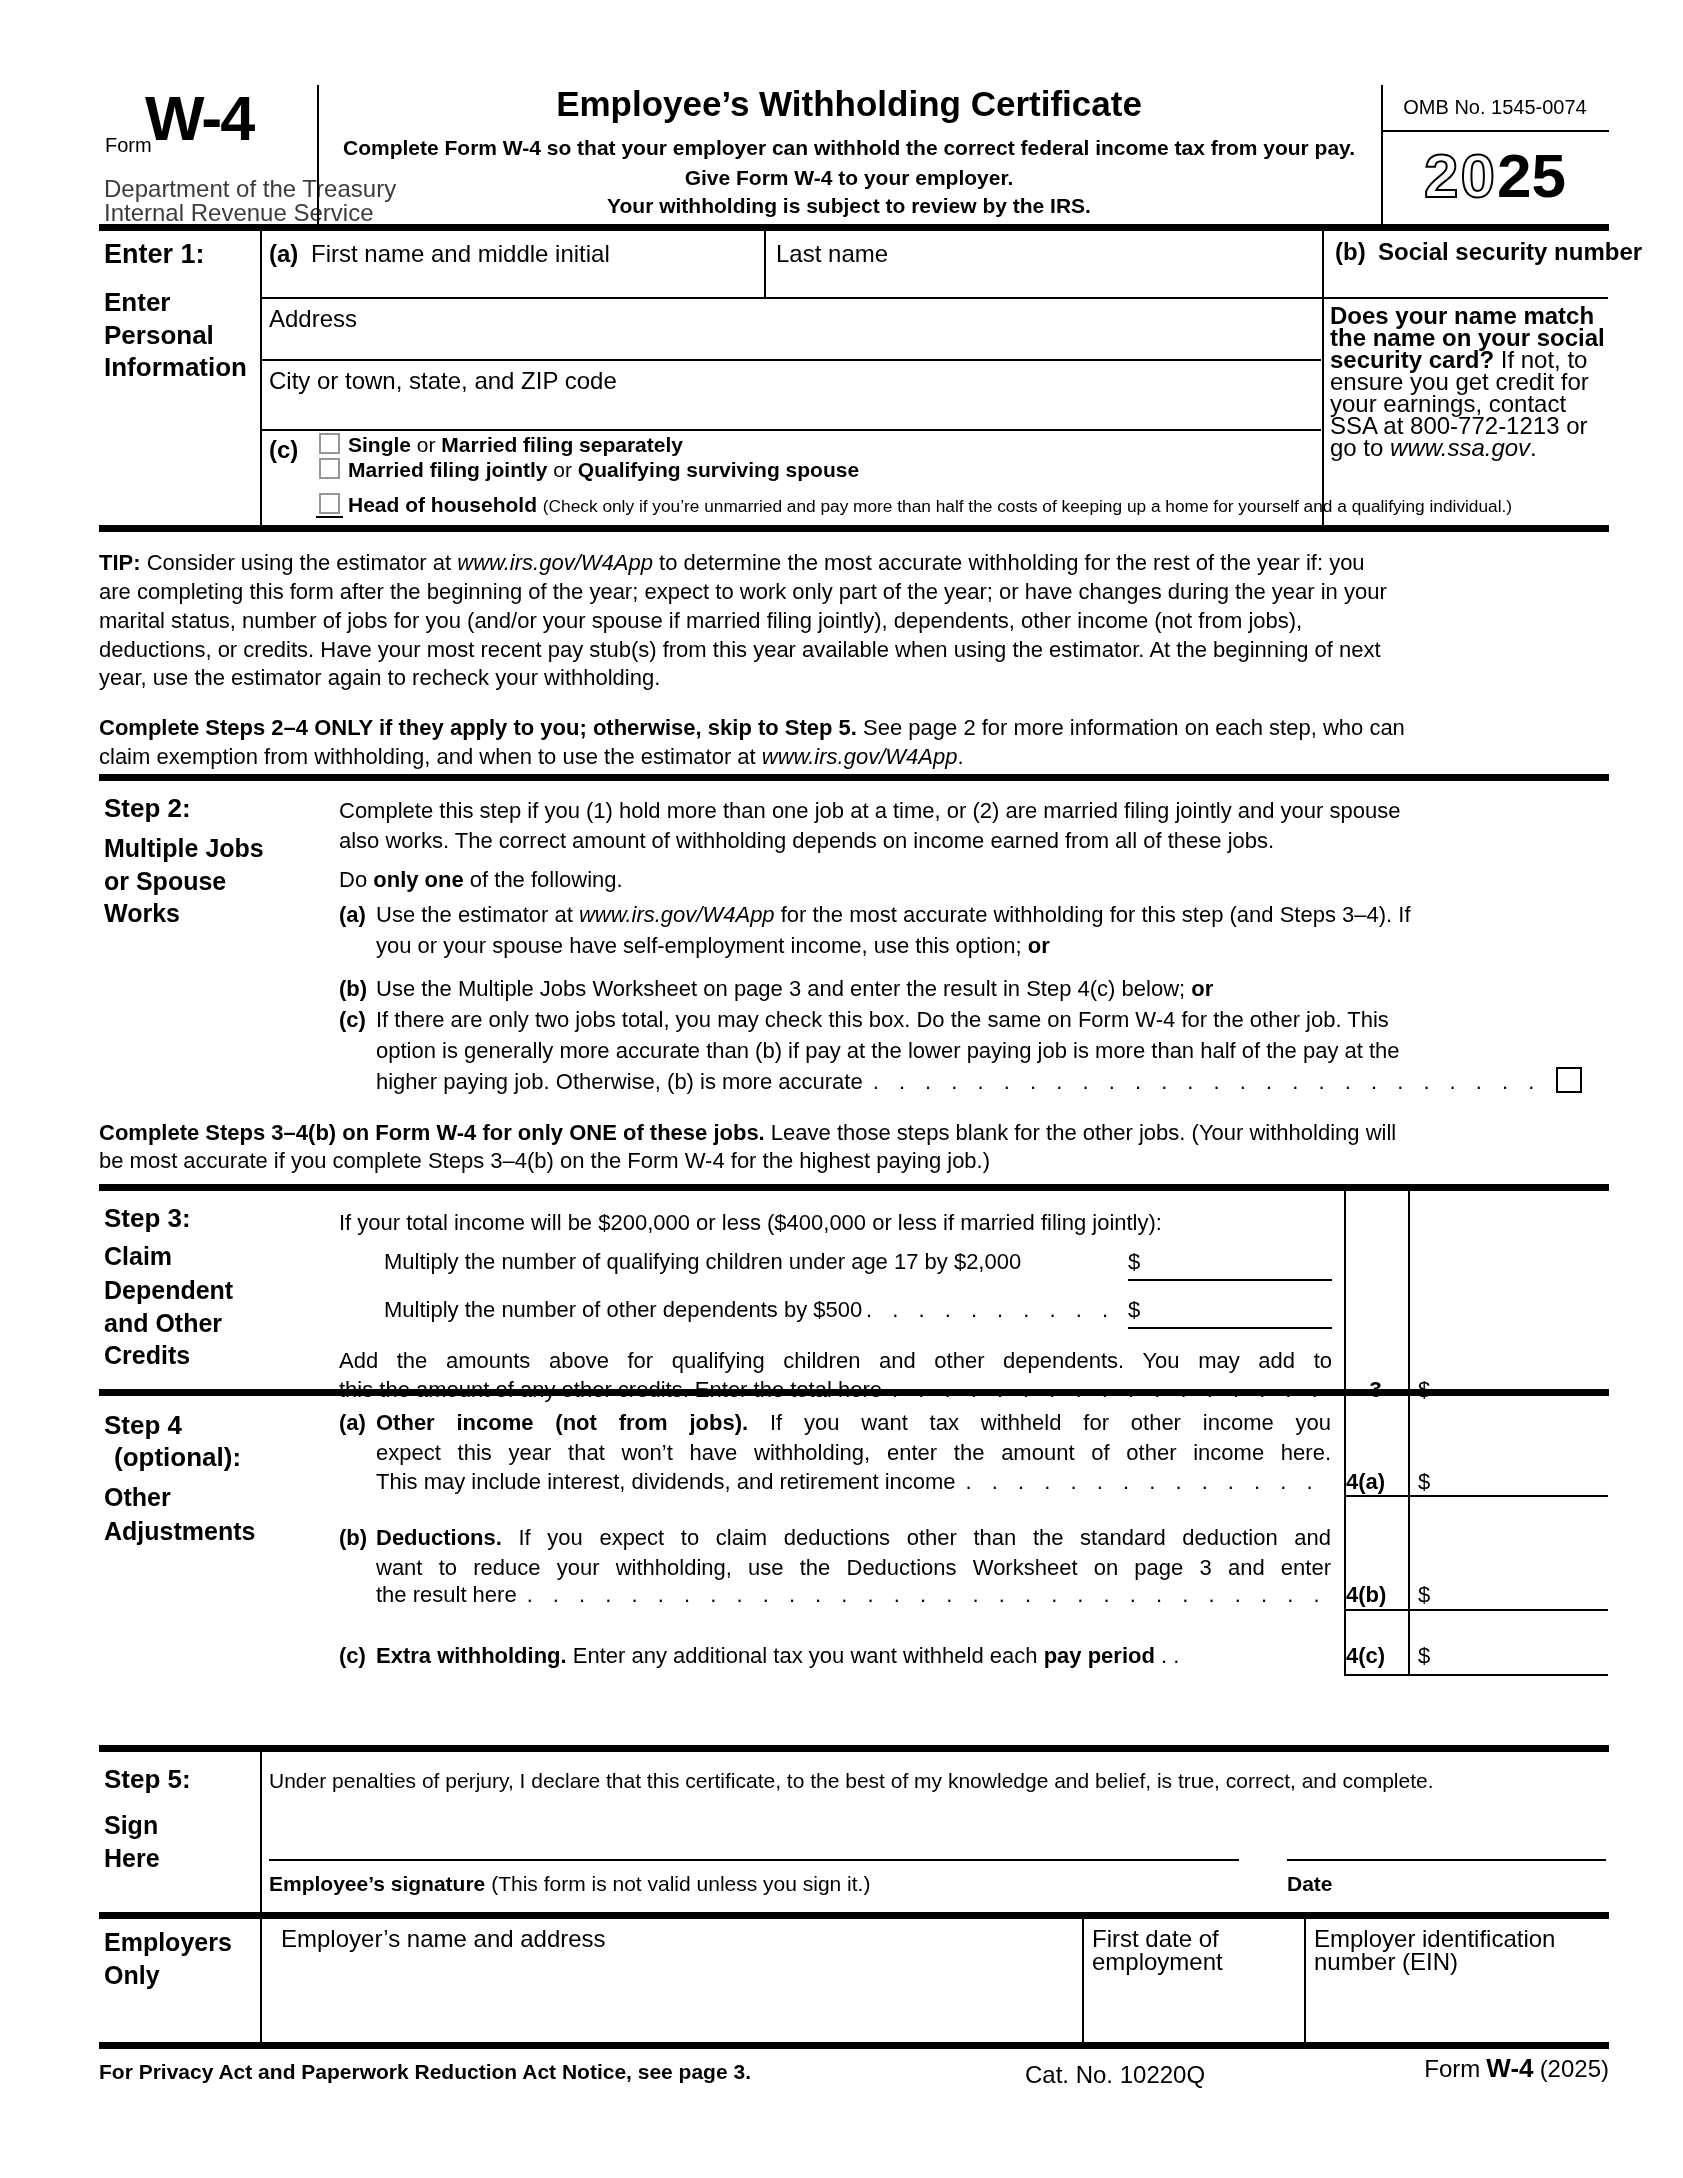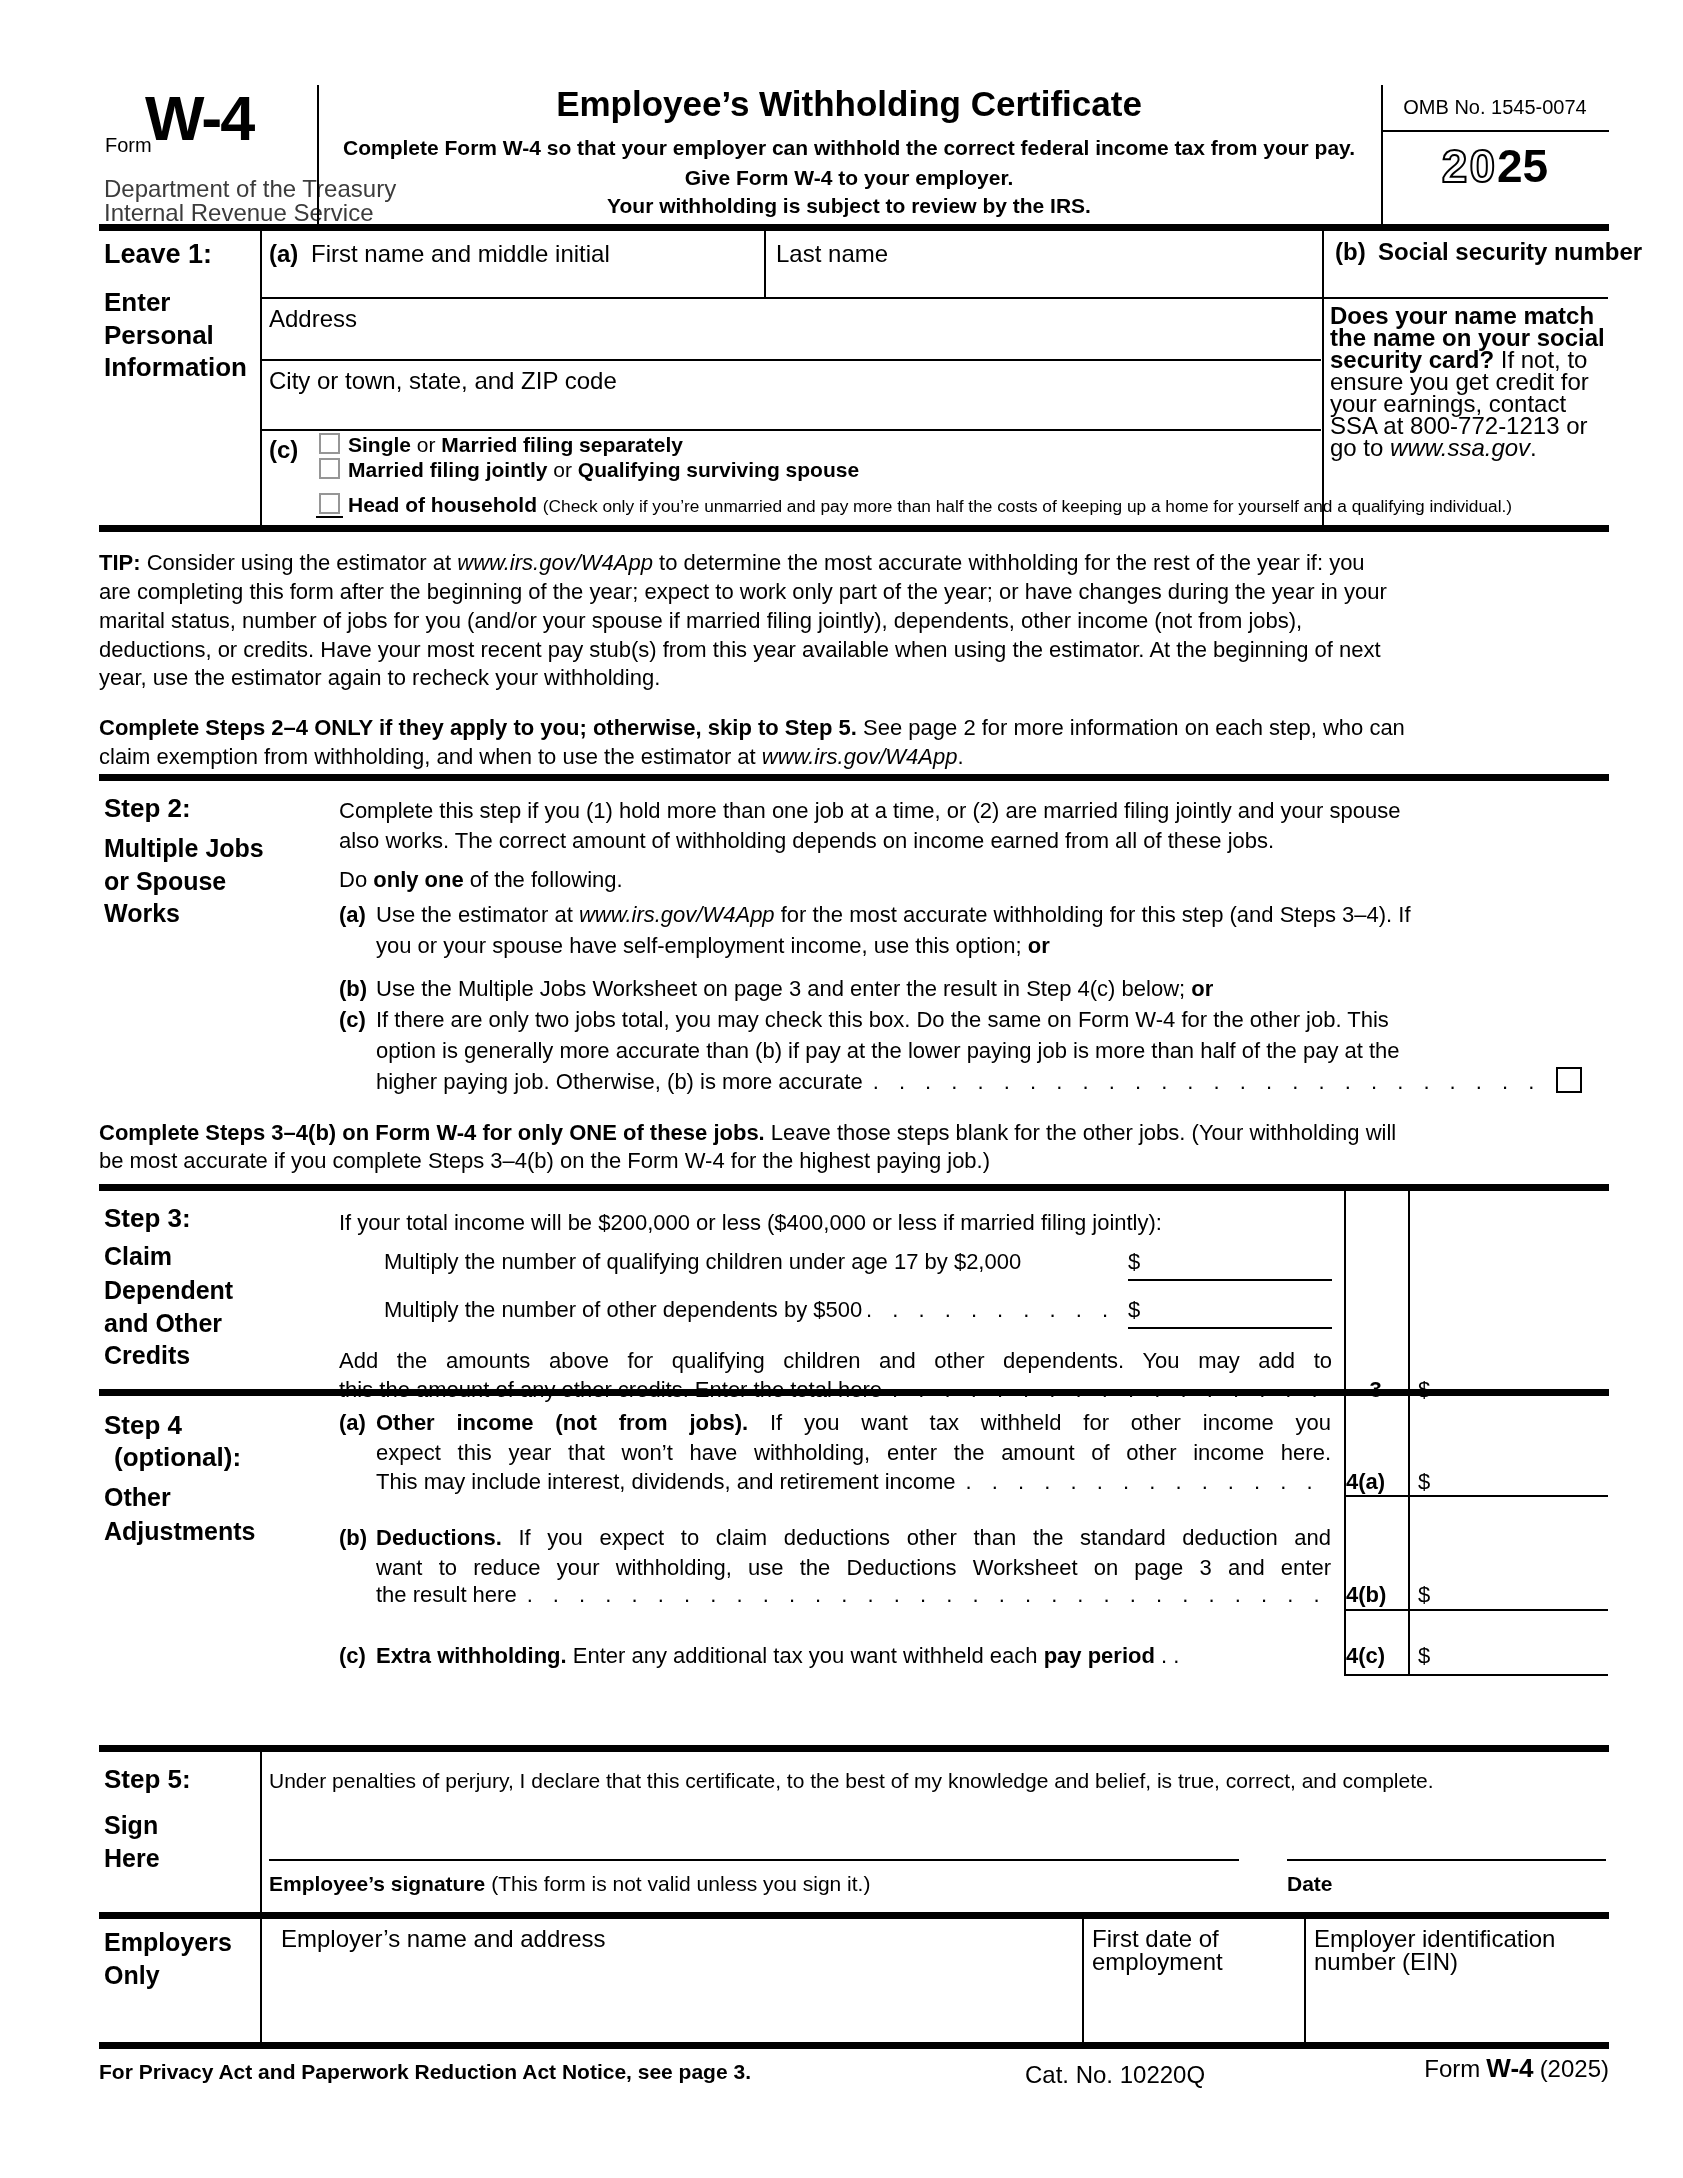--- a/index.html
+++ b/index.html
@@ -7,21 +7,21 @@
         font-family:"Liberation Sans","DejaVu Sans",sans-serif;color:#000;font-size:22px;}
   .t{position:absolute;white-space:nowrap;line-height:1.2;}
   .tw{position:absolute;line-height:1.15;}
   .jl{position:absolute;text-align:justify;text-align-last:justify;line-height:1.2;}
   .ctr{text-align:center;}
   .b{font-weight:bold;}
   .hl{position:absolute;background:#000;height:2px;}
   .thick{position:absolute;background:#000;height:7px;}
   .vl{position:absolute;background:#000;width:2px;}.fs19{font-size:24px}.fs20{font-size:20px}.fs21{font-size:21px}
   .fs25{font-size:25px}.fs26{font-size:26px}.fs27{font-size:27px}.fs35{font-size:35px}
-  .fs50{font-size:46px}.fs64{font-size:63px}
+  .fs50{font-size:62px}.fs64{font-size:63px}
   .seg-b{font-weight:bold;}
   .seg-i{font-style:italic;}
   .seg-sm{font-size:17.3px;}
   .cb{position:absolute;width:17px;height:17px;border:2.5px solid #969696;background:#fff;}
   .cbk{position:absolute;width:22px;height:22px;border:2.5px solid #000;background:#fff;}
   .flexline{position:absolute;display:flex;align-items:baseline;overflow:hidden;line-height:1.2;}
   .flexline .txt{white-space:nowrap;}
   .leader{flex:1;overflow:hidden;white-space:nowrap;word-spacing:14px;margin-left:10px;}
   .dotsabs{position:absolute;overflow:hidden;white-space:nowrap;word-spacing:14px;line-height:1.2;}
   .yr-out{color:#fff;-webkit-text-stroke:2px #000;font-weight:bold;letter-spacing:2px;}
@@ -44,21 +44,21 @@
   <div class="t fs21 b ctr" style="left:327px;top:165px;width:1044px;">Give Form W-4 to your employer.</div>
   <div class="t fs21 b ctr" style="left:327px;top:193px;width:1044px;">Your withholding is subject to review by the IRS.</div>
 
   <div class="vl" style="left:1381px;top:85px;height:139px;"></div>
   <div class="t fs20 ctr" style="left:1381px;top:95px;width:228px;">OMB No. 1545-0074</div>
   <div class="hl" style="left:1381px;top:130px;width:228px;height:1.5px;"></div>
   <div class="t fs50 ctr" style="left:1381px;top:139px;width:228px;"><span class="yr-out">20</span><span class="yr-b">25</span></div>
 
   <div class="thick" style="left:99px;top:224px;width:1510px;"></div>
 
-  <div class="t fs27 b" style="left:104px;top:238px;">Leave 1:</div>
+  <div class="t fs27 b" style="left:104px;top:238px;">Enter 1:</div>
   <div class="t fs26 b" style="left:104px;top:287px;">Enter</div>
   <div class="t fs26 b" style="left:104px;top:320px;">Personal</div>
   <div class="t fs26 b" style="left:104px;top:352px;">Information</div>
 
   <div class="vl" style="left:260px;top:230px;height:295px;"></div>
   <div class="vl" style="left:764px;top:230px;height:69px;"></div>
   <div class="vl" style="left:1322px;top:230px;height:295px;"></div>
   <div class="hl" style="left:260px;top:297px;width:1348px;height:1.5px;"></div>
   <div class="hl" style="left:260px;top:359px;width:1061px;height:1.5px;"></div>
   <div class="hl" style="left:260px;top:429px;width:1061px;height:1.5px;"></div>

